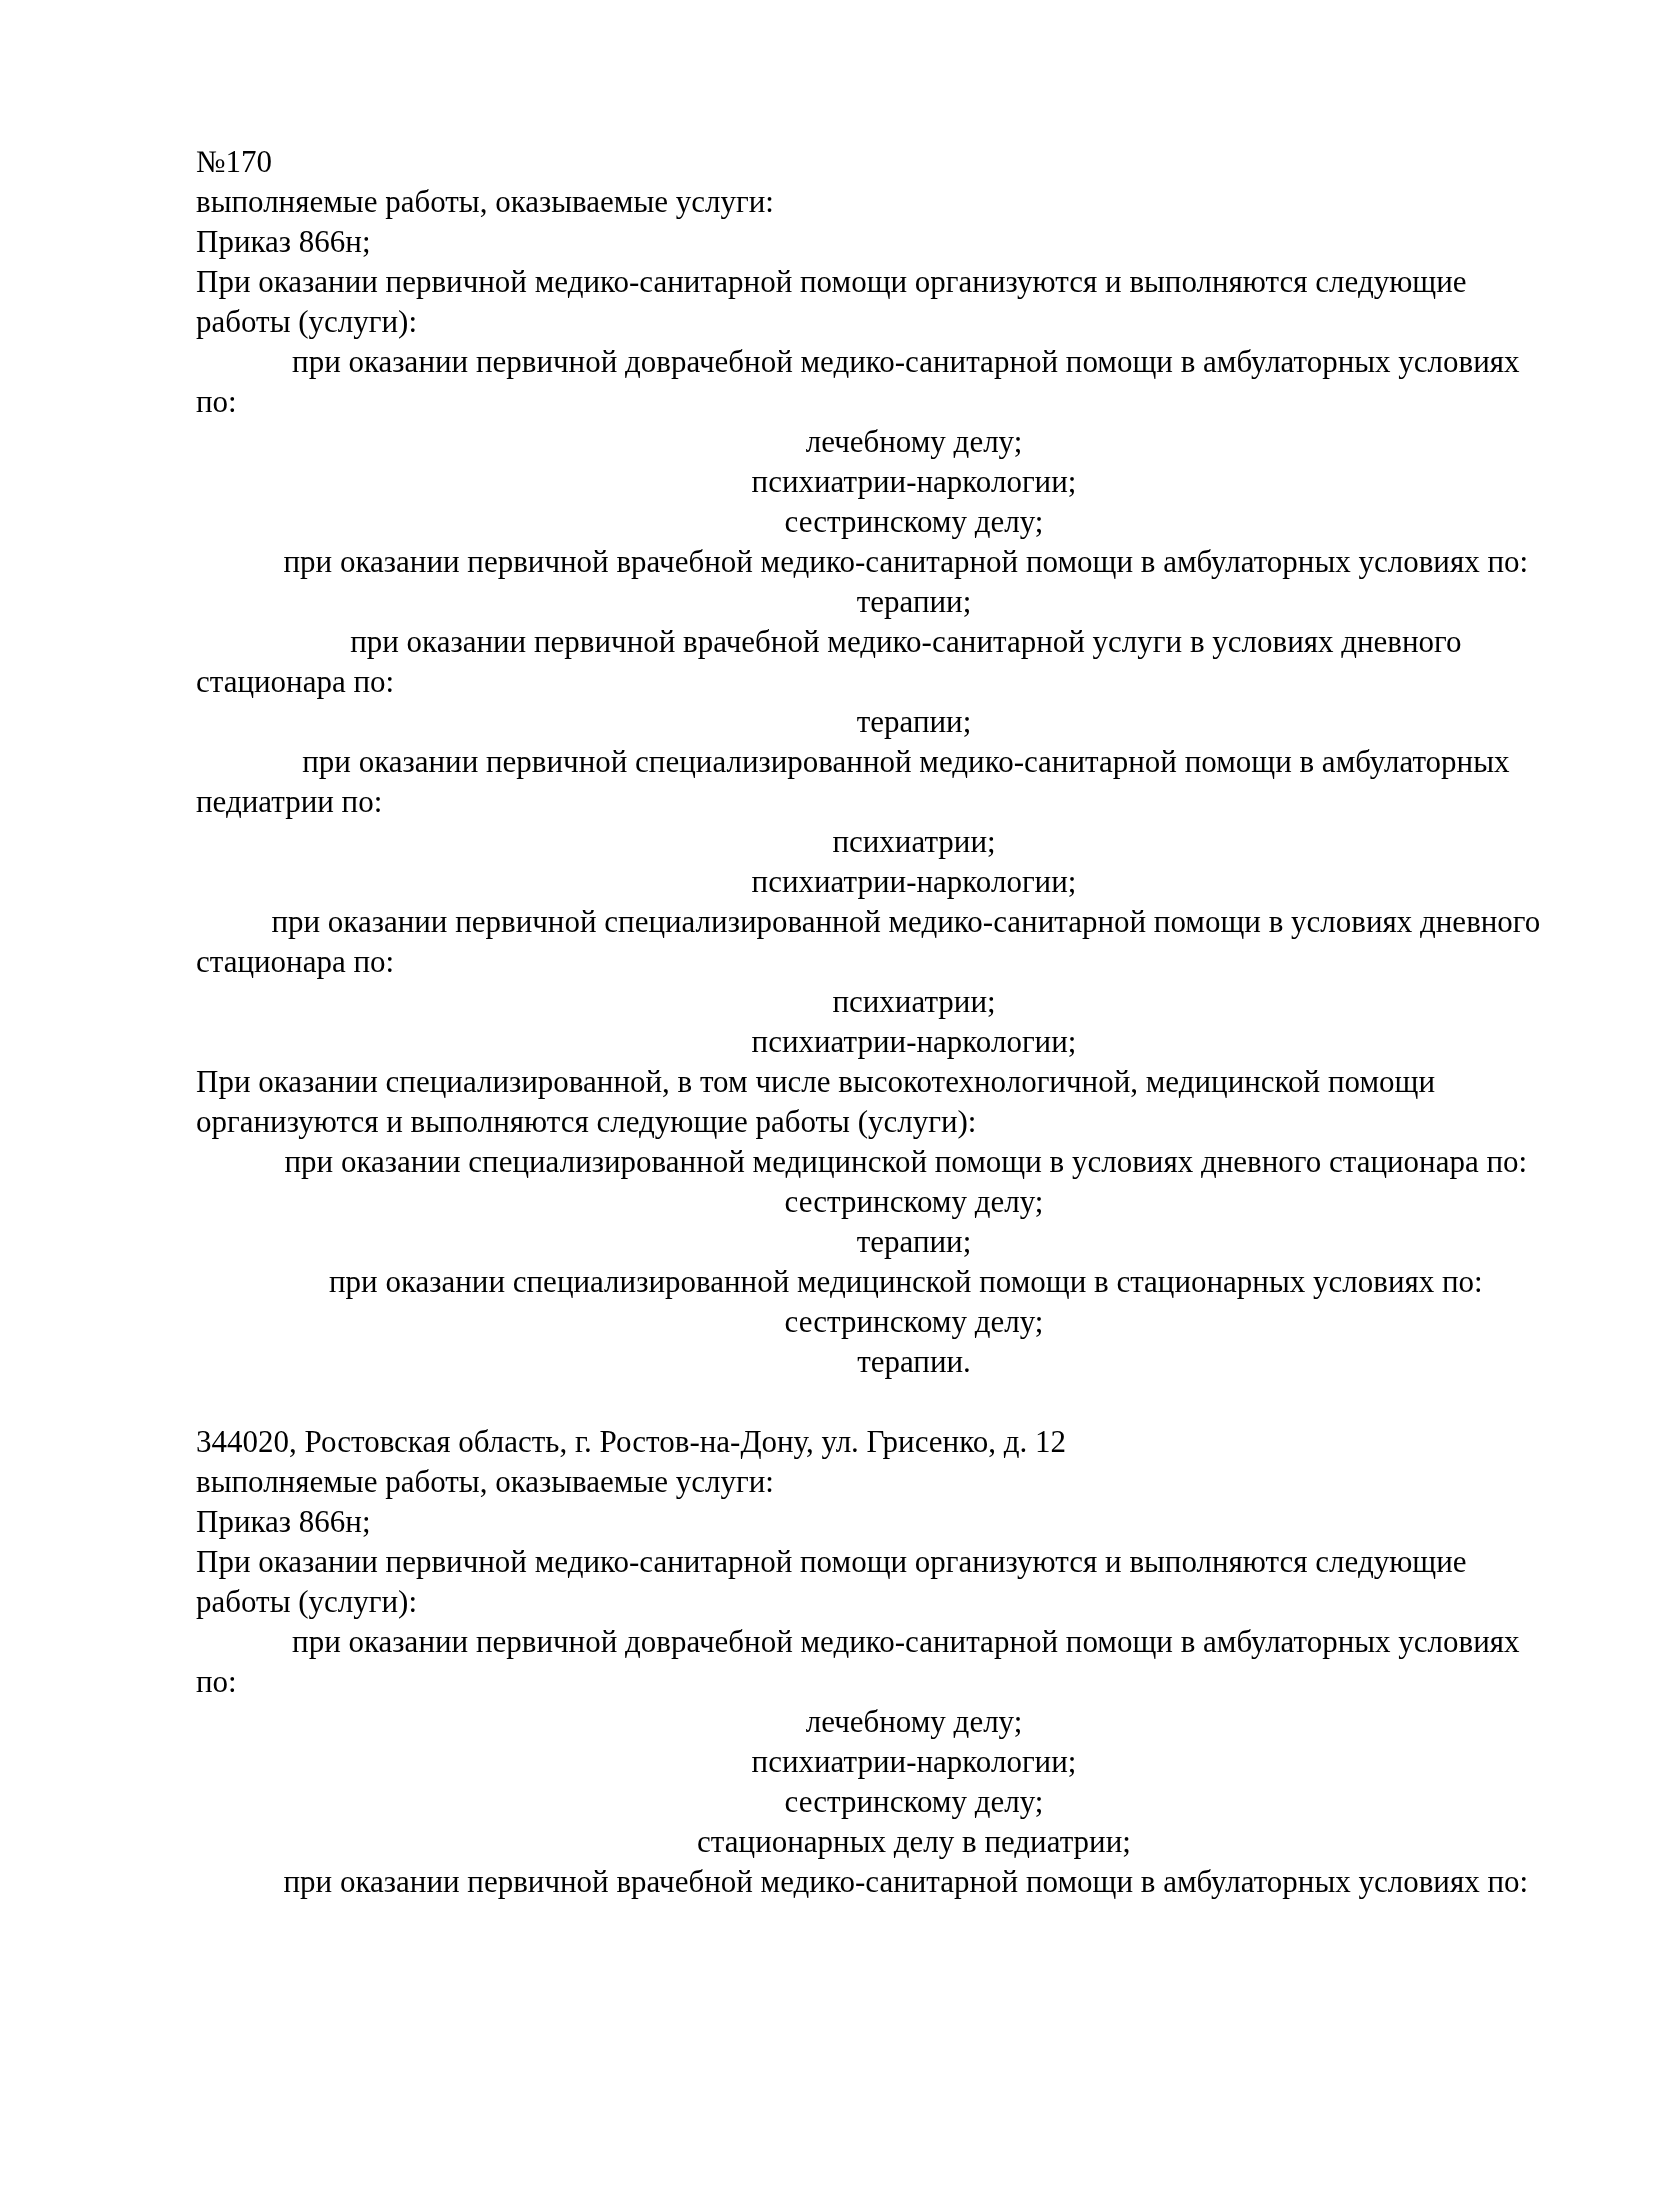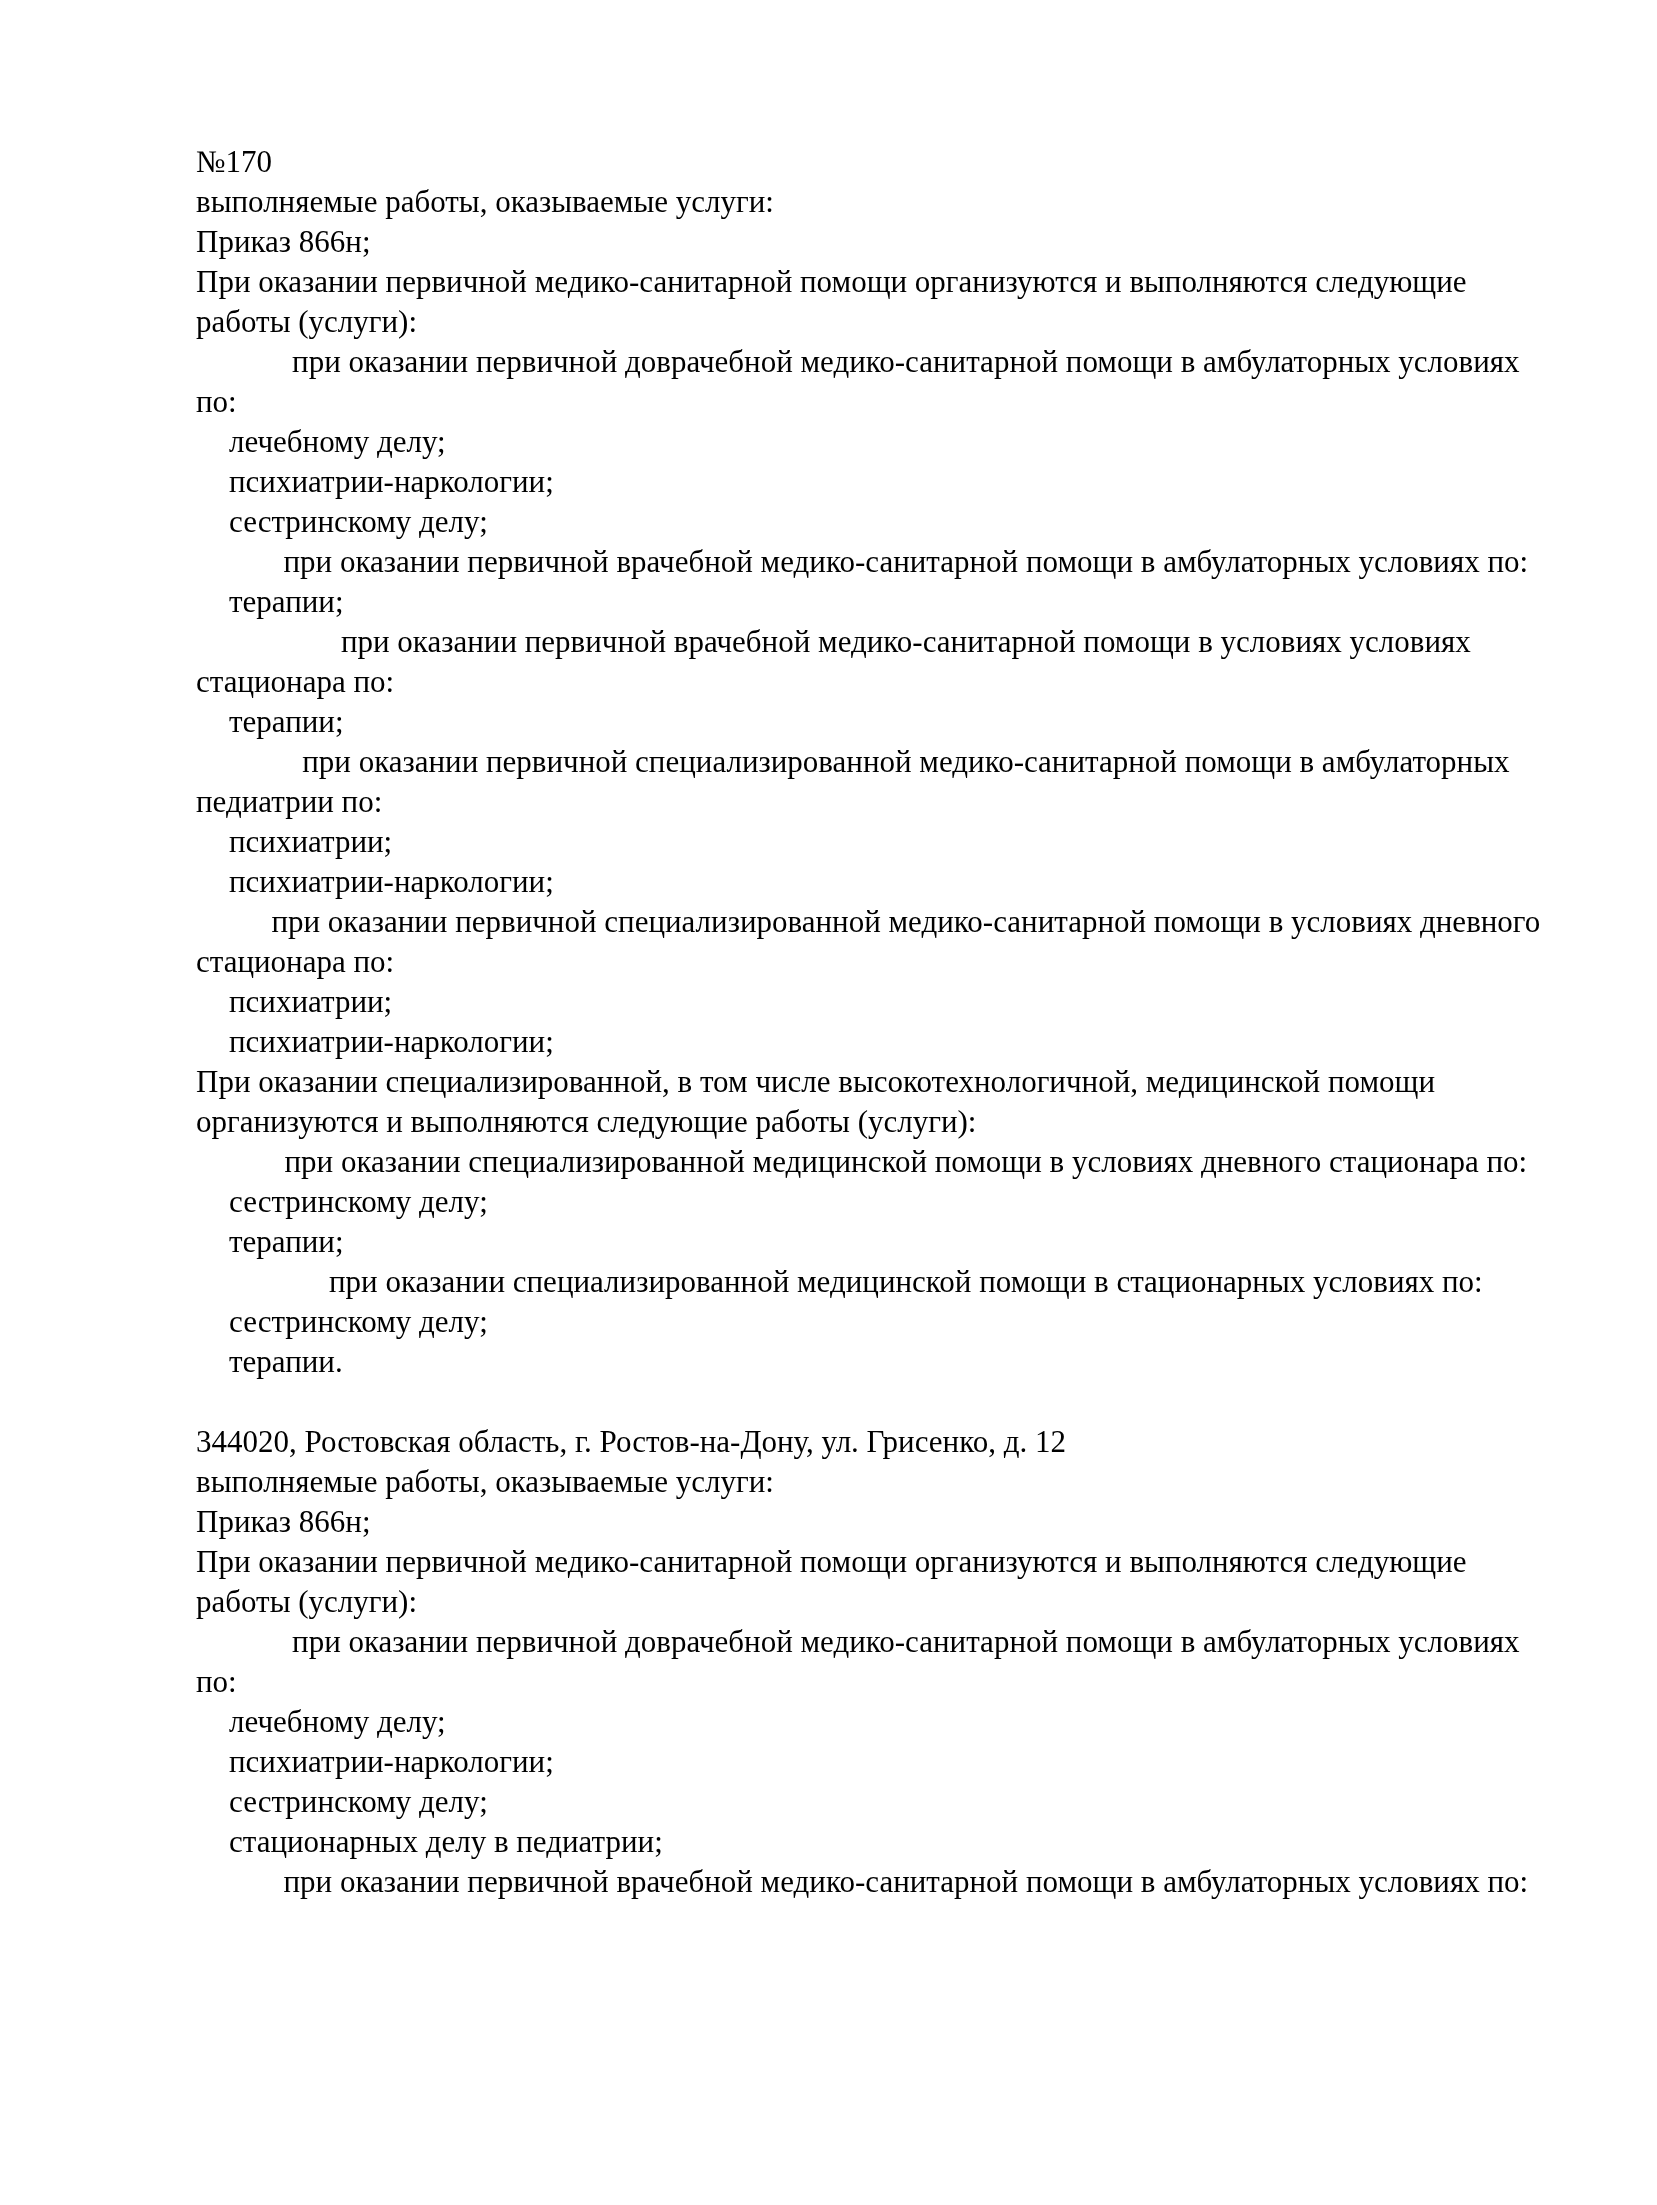--- a/index.html
+++ b/index.html
@@ -23,21 +23,21 @@
     font-size: 31px;
     line-height: 40px;
     letter-spacing: 0px;
     white-space: nowrap;
   }
   .doc-line {
     height: 40px;
   }
   .indent-0 { padding-left: 0px; }
   .indent-1 { padding-left: 16.7px; text-align: center; }
-  .indent-2 { padding-left: 33px; }
+  .indent-2 { padding-left: 33px; text-align: center; }
   .block-gap {
     height: 40px;
   }
 </style>
 </head>
 <body>
 
 <div class="page">
   <section>
       <div class="doc-line indent-0">№170</div>
@@ -45,21 +45,21 @@
       <div class="doc-line indent-0">Приказ 866н;</div>
       <div class="doc-line indent-0">При оказании первичной медико-санитарной помощи организуются и выполняются следующие</div>
       <div class="doc-line indent-0">работы (услуги):</div>
       <div class="doc-line indent-1">при оказании первичной доврачебной медико-санитарной помощи в амбулаторных условиях</div>
       <div class="doc-line indent-0">по:</div>
       <div class="doc-line indent-2">лечебному делу;</div>
       <div class="doc-line indent-2">психиатрии-наркологии;</div>
       <div class="doc-line indent-2">сестринскому делу;</div>
       <div class="doc-line indent-1">при оказании первичной врачебной медико-санитарной помощи в амбулаторных условиях по:</div>
       <div class="doc-line indent-2">терапии;</div>
-      <div class="doc-line indent-1">при оказании первичной врачебной медико-санитарной помощи в условиях условиях</div>
+      <div class="doc-line indent-1">при оказании первичной врачебной медико-санитарной услуги в условиях дневного</div>
       <div class="doc-line indent-0">стационара по:</div>
       <div class="doc-line indent-2">терапии;</div>
       <div class="doc-line indent-1">при оказании первичной специализированной медико-санитарной помощи в амбулаторных</div>
       <div class="doc-line indent-0">педиатрии по:</div>
       <div class="doc-line indent-2">психиатрии;</div>
       <div class="doc-line indent-2">психиатрии-наркологии;</div>
       <div class="doc-line indent-1">при оказании первичной специализированной медико-санитарной помощи в условиях дневного</div>
       <div class="doc-line indent-0">стационара по:</div>
       <div class="doc-line indent-2">психиатрии;</div>
       <div class="doc-line indent-2">психиатрии-наркологии;</div>

